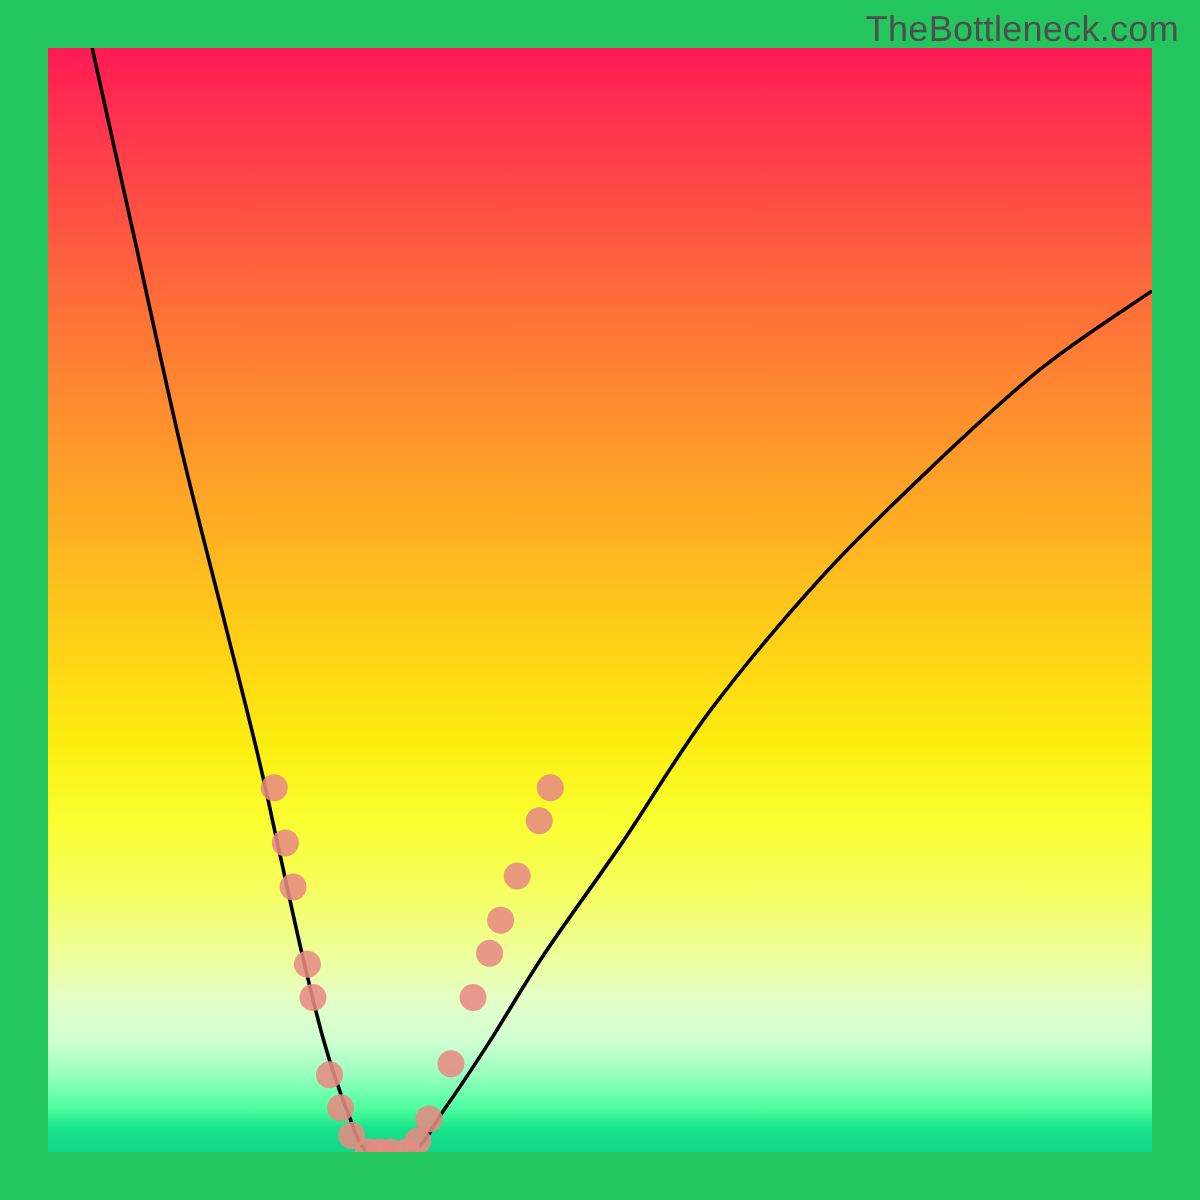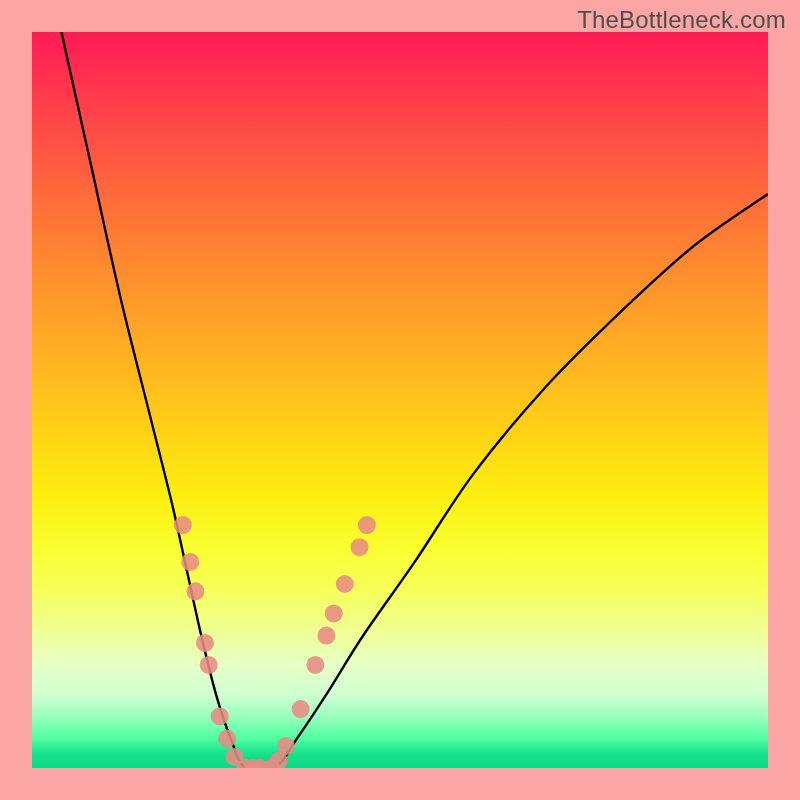--- a/index.html
+++ b/index.html
@@ -8,21 +8,21 @@
     width: 800px;
     height: 800px;
     overflow: hidden;
     background: #000;
     font-family: Arial, Helvetica, sans-serif;
   }
   .frame {
     position: relative;
     width: 800px;
     height: 800px;
-    background: #fca5a5;
+    background: #22c55e;
   }
   .plot-area {
     position: absolute;
     left: 32px;
     top: 32px;
     width: 736px;
     height: 736px;
     background: linear-gradient(
       to bottom,
       #ff1a55 0%,

